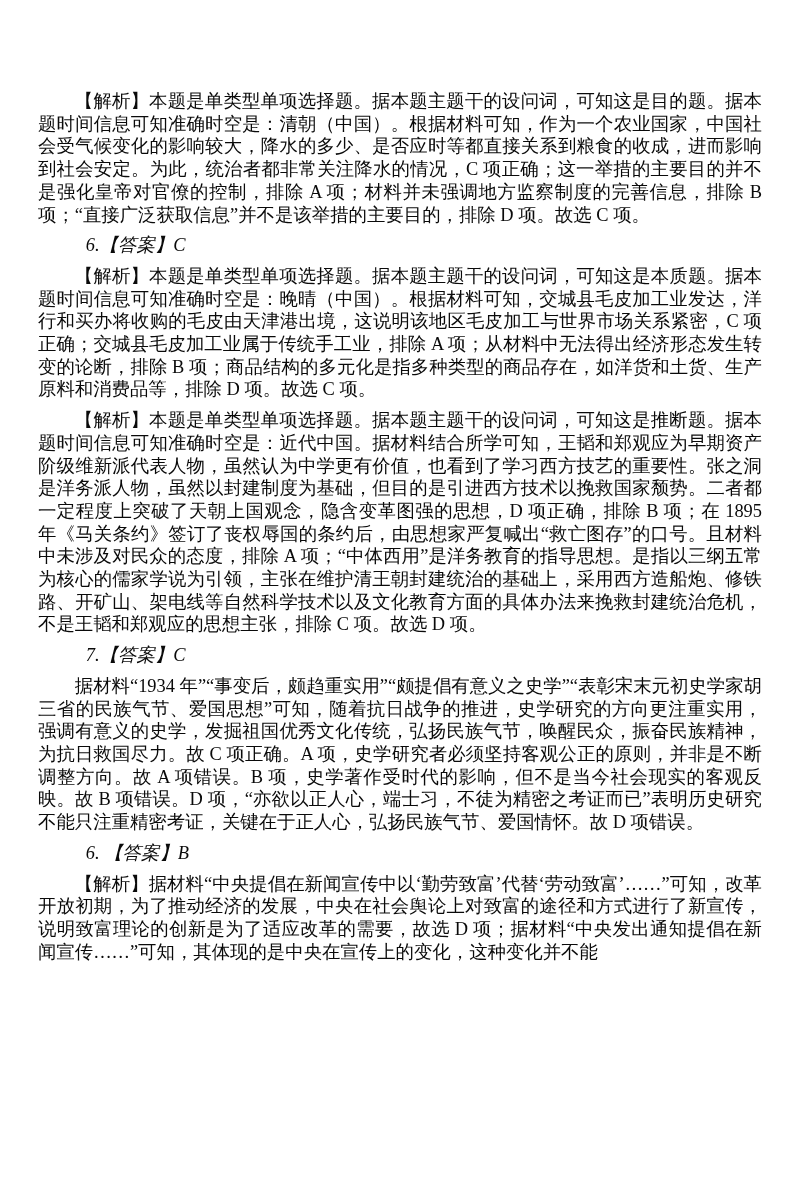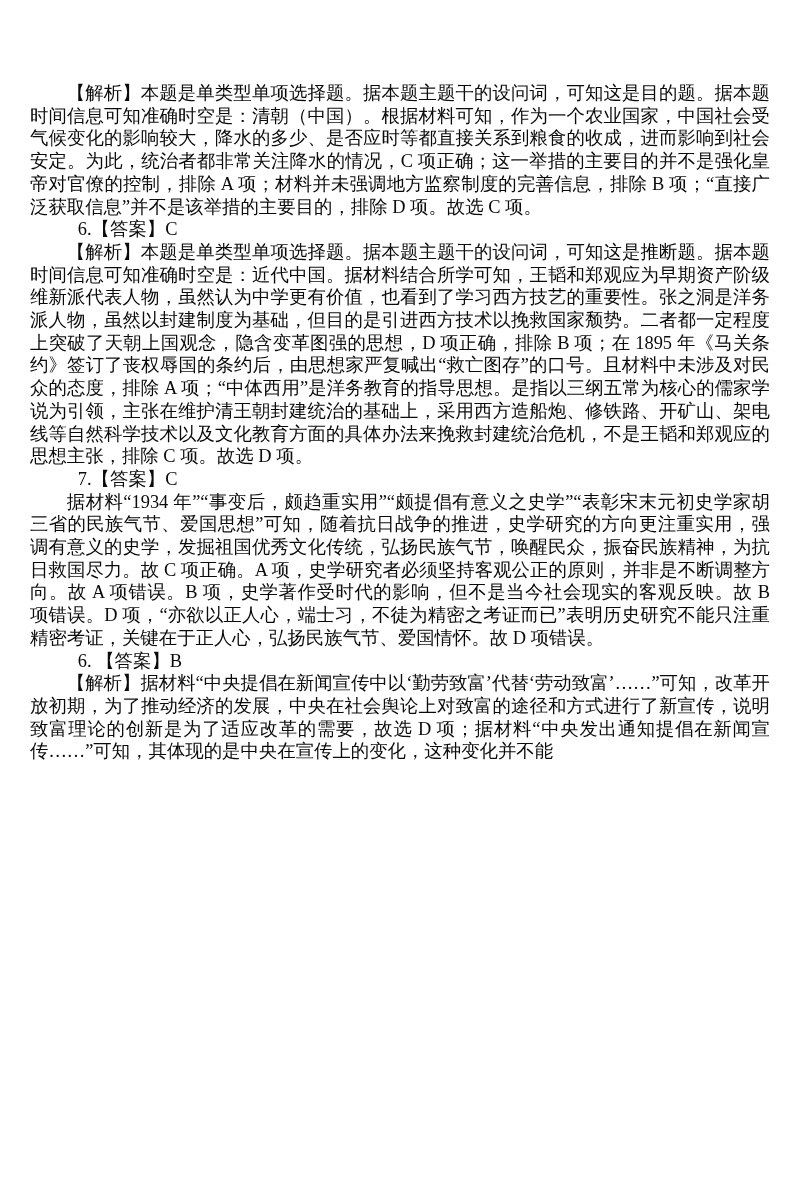--- a/index.html
+++ b/index.html
@@ -15,33 +15,35 @@
     padding: 82px 30px 60px 30px;
     font-family: "Liberation Serif", "DejaVu Serif", serif;
     font-size: 18.4px;
     line-height: 22.7px;
     color: #0a0a0a;
     text-align: justify;
     letter-spacing: 0;
   }
   .doc-body p.block {
     text-indent: 2em;
-    margin: 0;
+    margin: 8px;
     word-break: break-all;
   }
   .doc-body p.answer {
     text-indent: 2.6em;
+    font-style: italic;
   }
 </style>
 </head>
 <body>
 
 <div class="page">
   <div class="doc-body" id="doc-body">
       <p class="block analysis">【解析】本题是单类型单项选择题。据本题主题干的设问词，可知这是目的题。据本题时间信息可知准确时空是：清朝（中国）。根据材料可知，作为一个农业国家，中国社会受气候变化的影响较大，降水的多少、是否应时等都直接关系到粮食的收成，进而影响到社会安定。为此，统治者都非常关注降水的情况，C 项正确；这一举措的主要目的并不是强化皇帝对官僚的控制，排除 A 项；材料并未强调地方监察制度的完善信息，排除 B 项；“直接广泛获取信息”并不是该举措的主要目的，排除 D 项。故选 C 项。</p>
       <p class="block answer">6.【答案】C</p>
+      <p class="block analysis">【解析】本题是单类型单项选择题。据本题主题干的设问词，可知这是本质题。据本题时间信息可知准确时空是：晚晴（中国）。根据材料可知，交城县毛皮加工业发达，洋行和买办将收购的毛皮由天津港出境，这说明该地区毛皮加工与世界市场关系紧密，C 项正确；交城县毛皮加工业属于传统手工业，排除 A 项；从材料中无法得出经济形态发生转变的论断，排除 B 项；商品结构的多元化是指多种类型的商品存在，如洋货和土货、生产原料和消费品等，排除 D 项。故选 C 项。</p>
       <p class="block analysis">【解析】本题是单类型单项选择题。据本题主题干的设问词，可知这是推断题。据本题时间信息可知准确时空是：近代中国。据材料结合所学可知，王韬和郑观应为早期资产阶级维新派代表人物，虽然认为中学更有价值，也看到了学习西方技艺的重要性。张之洞是洋务派人物，虽然以封建制度为基础，但目的是引进西方技术以挽救国家颓势。二者都一定程度上突破了天朝上国观念，隐含变革图强的思想，D 项正确，排除 B 项；在 1895 年《马关条约》签订了丧权辱国的条约后，由思想家严复喊出“救亡图存”的口号。且材料中未涉及对民众的态度，排除 A 项；“中体西用”是洋务教育的指导思想。是指以三纲五常为核心的儒家学说为引领，主张在维护清王朝封建统治的基础上，采用西方造船炮、修铁路、开矿山、架电线等自然科学技术以及文化教育方面的具体办法来挽救封建统治危机，不是王韬和郑观应的思想主张，排除 C 项。故选 D 项。</p>
       <p class="block answer">7.【答案】C</p>
       <p class="block analysis">据材料“1934 年”“事变后，颇趋重实用”“颇提倡有意义之史学”“表彰宋末元初史学家胡三省的民族气节、爱国思想”可知，随着抗日战争的推进，史学研究的方向更注重实用，强调有意义的史学，发掘祖国优秀文化传统，弘扬民族气节，唤醒民众，振奋民族精神，为抗日救国尽力。故 C 项正确。A 项，史学研究者必须坚持客观公正的原则，并非是不断调整方向。故 A 项错误。B 项，史学著作受时代的影响，但不是当今社会现实的客观反映。故 B 项错误。D 项，“亦欲以正人心，端士习，不徒为精密之考证而已”表明历史研究不能只注重精密考证，关键在于正人心，弘扬民族气节、爱国情怀。故 D 项错误。</p>
       <p class="block answer">6. 【答案】B</p>
       <p class="block analysis">【解析】据材料“中央提倡在新闻宣传中以‘勤劳致富’代替‘劳动致富’……”可知，改革开放初期，为了推动经济的发展，中央在社会舆论上对致富的途径和方式进行了新宣传，说明致富理论的创新是为了适应改革的需要，故选 D 项；据材料“中央发出通知提倡在新闻宣传……”可知，其体现的是中央在宣传上的变化，这种变化并不能</p>
     </div>
 </div>
 
 </body></html>

